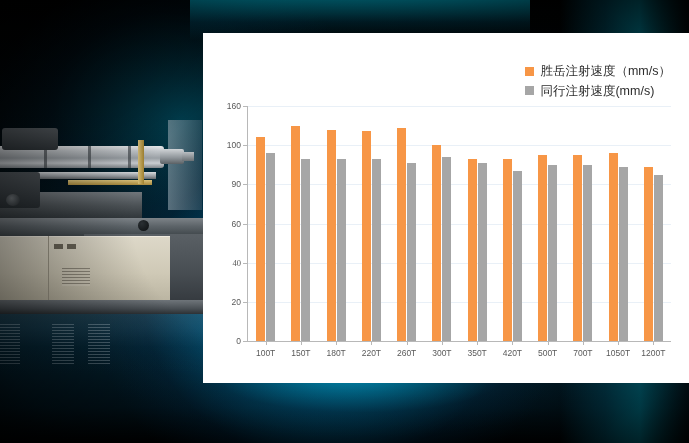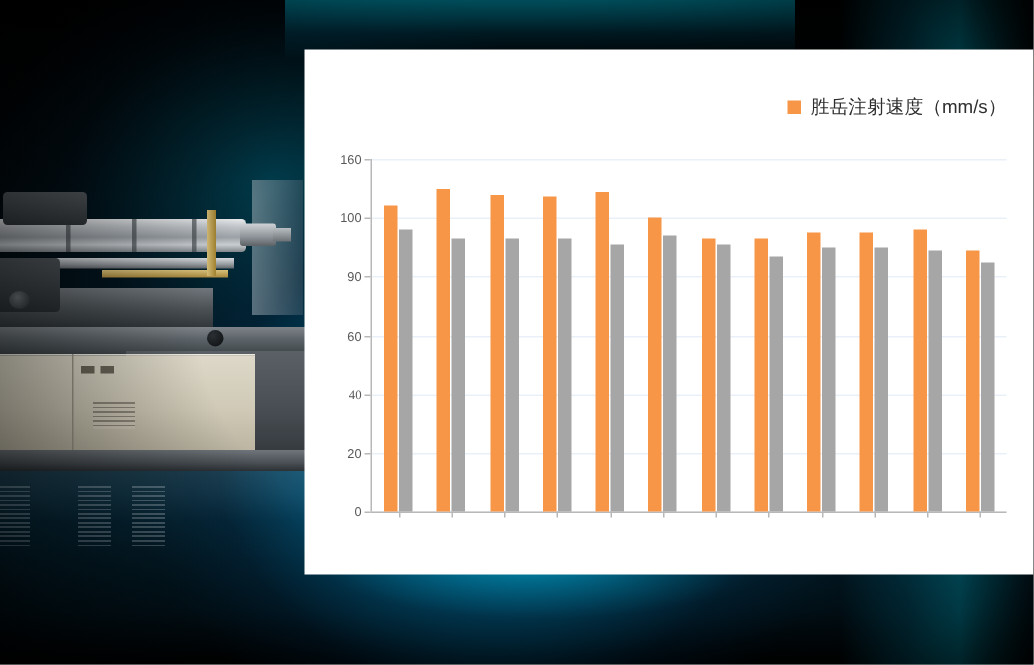--- a/index.html
+++ b/index.html
@@ -139,20 +139,24 @@
 
   <div class="bg-vig"></div>
 
   <div id="panel">
 
     <div class="legend">
       <div class="legend-row">
         <span class="legend-swatch" style="background: rgb(247, 150, 70);"></span>
         <span class="legend-label">胜岳注射速度（mm/s）</span>
       </div>
+      <div class="legend-row">
+        <span class="legend-swatch" style="background: rgb(166, 166, 166);"></span>
+        <span class="legend-label">同行注射速度(mm/s)</span>
+      </div>
     </div>
 
     <div class="plot">
       <div class="axis-area">
         <div id="grid-host">
             <div class="gridline" style="top: 235px;"></div>
             <div class="tick" style="top: 235px;"></div>
             <div class="ytick-label" style="top: 235px;">0</div>
             <div class="gridline" style="top: 195.833px;"></div>
             <div class="tick" style="top: 195.833px;"></div>
@@ -231,16 +235,30 @@
               <div class="bar b" style="height: 174.292px; background: rgb(166, 166, 166);"></div>
               <div class="xtick"></div>
             </div>
             <div class="group">
               <div class="bar a" style="height: 174.292px; background: rgb(247, 150, 70);"></div>
               <div class="bar b" style="height: 166.458px; background: rgb(166, 166, 166);"></div>
               <div class="xtick"></div>
             </div>
           </div>
       </div>
+      <div class="xlabels" id="xlabels-host">
+          <div class="xlabel">100T</div>
+          <div class="xlabel">150T</div>
+          <div class="xlabel">180T</div>
+          <div class="xlabel">220T</div>
+          <div class="xlabel">260T</div>
+          <div class="xlabel">300T</div>
+          <div class="xlabel">350T</div>
+          <div class="xlabel">420T</div>
+          <div class="xlabel">500T</div>
+          <div class="xlabel">700T</div>
+          <div class="xlabel">1050T</div>
+          <div class="xlabel">1200T</div>
+        </div>
     </div>
 
   </div>
 </div>
 
 </body></html>

